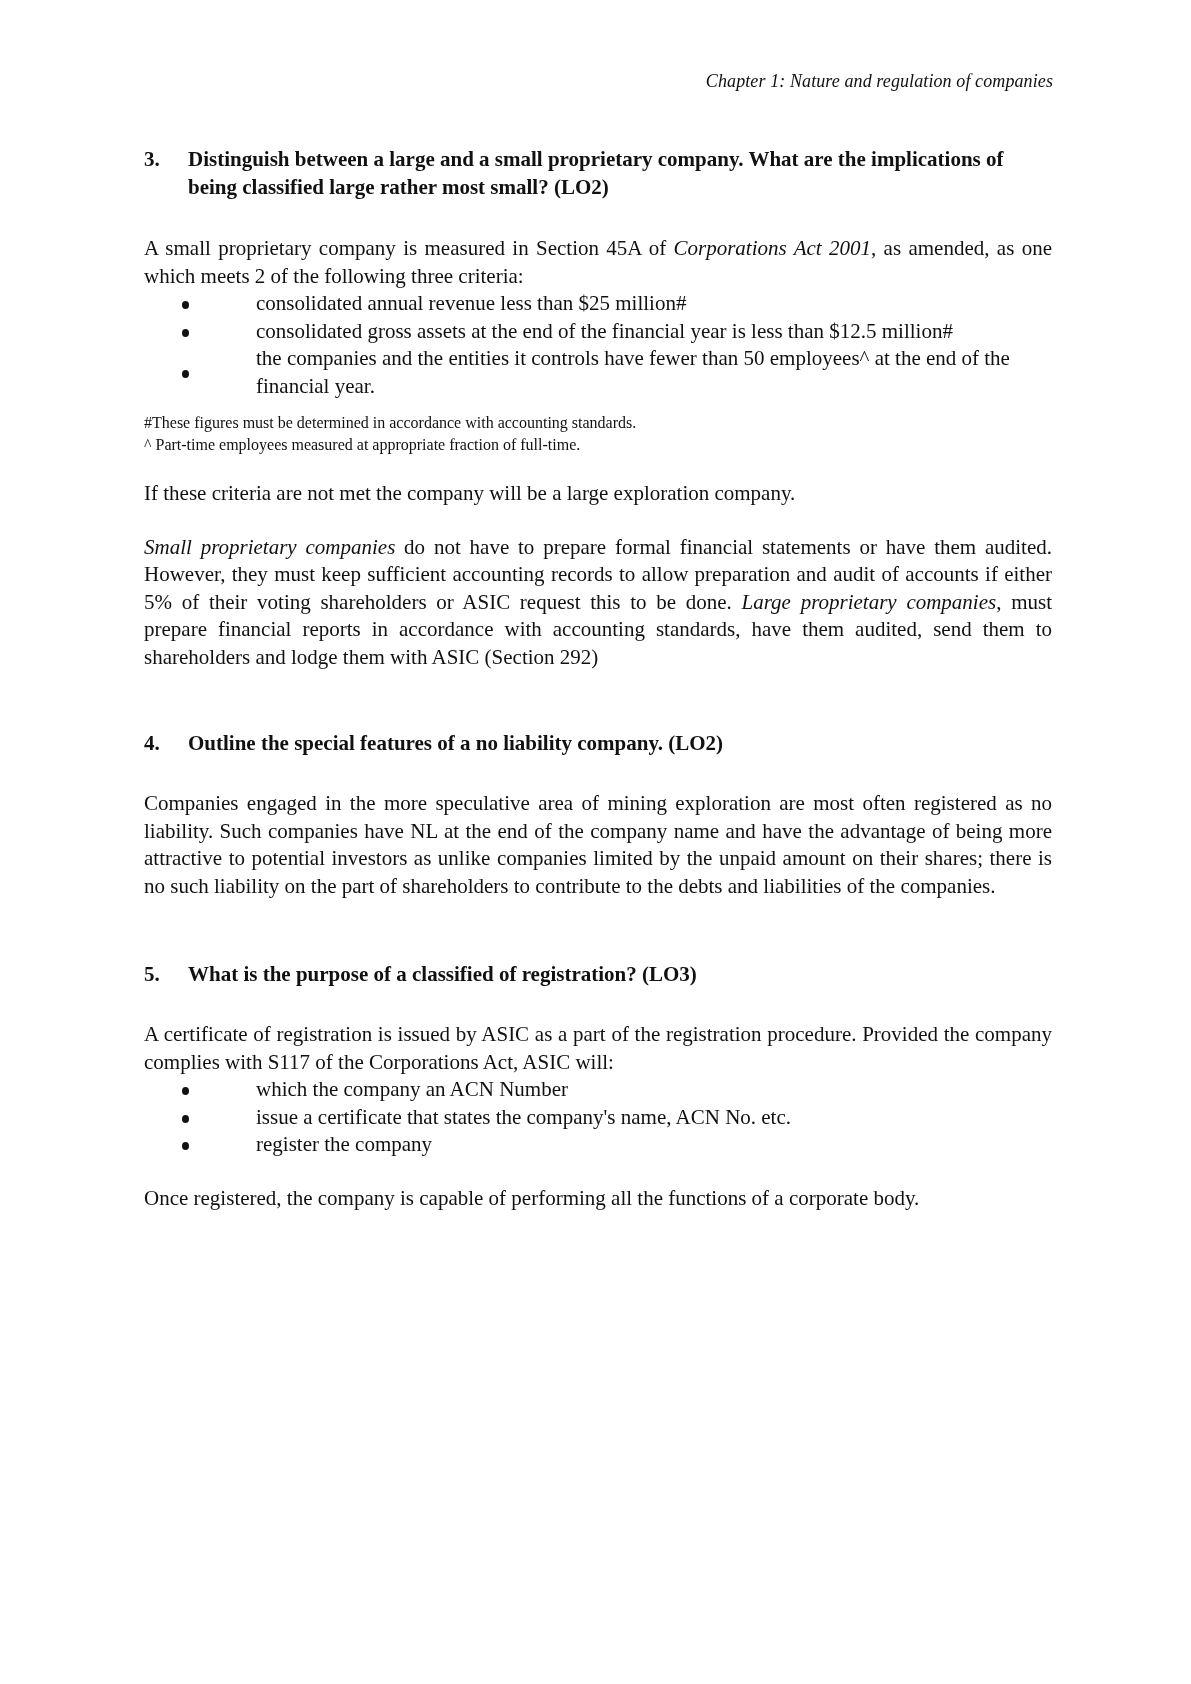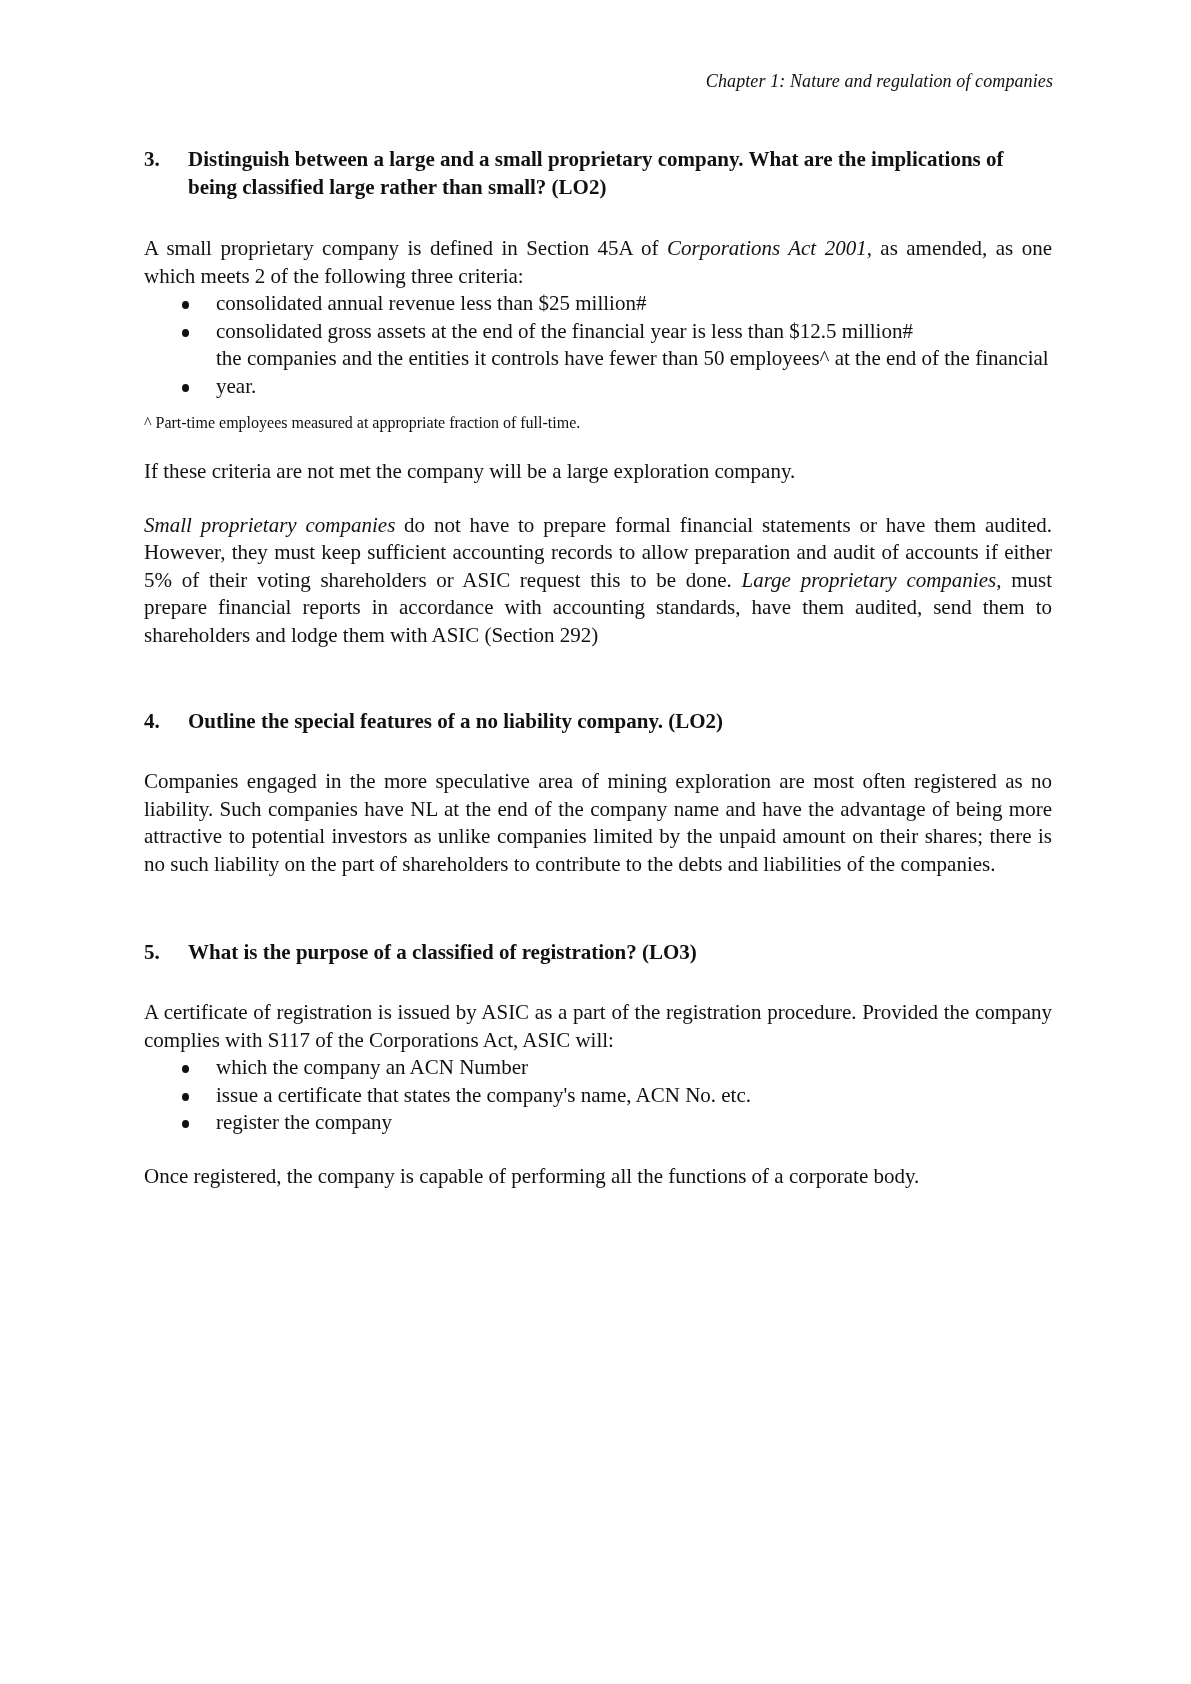--- a/index.html
+++ b/index.html
@@ -52,21 +52,22 @@
       margin: 0;
       text-align: justify;
     }
     .bullets {
       list-style: none;
       margin: 0;
       padding: 0;
     }
     .bullets li {
       display: flex;
-      align-items: flex-end;
+      align-items: center;
+      gap: 40px;
     }
     .bullet {
       width: 72px;
       flex: 0 0 72px;
       position: relative;
       height: 27.5px;
     }
     .bullet::before {
       content: "";
       position: absolute;
@@ -98,41 +99,42 @@
 
 <div class="page">
 
   <div class="running-header">Chapter 1: Nature and regulation of companies</div>
 
   <div class="content">
 
     <section>
       <h2 class="q-heading">
         <span class="q-num">3.</span>
-        <span class="q-text">Distinguish between a large and a small proprietary company. What are the implications of being classified large rather than small? (LO2)</span>
+        <span class="q-text">Distinguish between a large and a small proprietary company. What are the implications of being classified large rather most small? (LO2)</span>
       </h2>
 
-      <p class="mt-q1-intro"><span>A small proprietary company is defined in Section 45A of </span><em>Corporations Act 2001</em><span>, as amended, as one which meets 2 of the following three criteria:</span></p>
+      <p class="mt-q1-intro"><span>A small proprietary company is measured in Section 45A of </span><em>Corporations Act 2001</em><span>, as amended, as one which meets 2 of the following three criteria:</span></p>
 
       <ul class="bullets">
         <li>
           <span class="bullet"></span>
           <span class="bullet-text">consolidated annual revenue less than $25 million#</span>
         </li>
         <li>
           <span class="bullet"></span>
           <span class="bullet-text">consolidated gross assets at the end of the financial year is less than $12.5 million#</span>
         </li>
         <li>
           <span class="bullet"></span>
           <span class="bullet-text">the companies and the entities it controls have fewer than 50 employees^ at the end of the financial year.</span>
         </li>
       </ul>
 
       <div class="footnotes mt-footnotes">
+        <div>#These figures must be determined in accordance with accounting standards.</div>
         <div>^  Part-time employees measured at appropriate fraction of full-time.</div>
       </div>
 
       <p class="mt-ifnot">If these criteria are not met the company will be a large exploration company.</p>
 
       <p class="mt-small"><em>Small proprietary companies</em><span> do not have to prepare formal financial statements or have them audited.  However, they must keep sufficient accounting records to allow preparation and audit of accounts if either 5% of their voting shareholders or ASIC request this to be done. </span><em>Large proprietary companies</em><span>, must prepare financial reports in accordance with accounting standards, have them audited, send them to shareholders and lodge them with ASIC (Section 292)</span></p>
     </section>
 
     <section>
       <h2 class="q-heading mt-q4">

